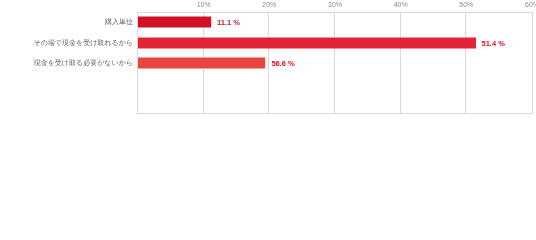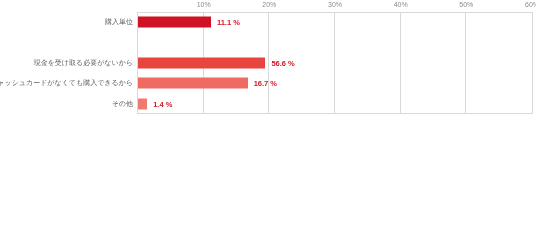--- a/index.html
+++ b/index.html
@@ -118,30 +118,25 @@
       <div class="gridline" style="left: 261.667px;"></div>
       <div class="gridline" style="left: 327.333px;"></div>
     </div>
 
   <div class="rows">
       <div class="row" style="top: 0px; height: 20.4px;">
         <div class="cat-label">購入単位</div>
         <div class="bar" style="width: 72.89px; background: rgb(207, 18, 37);"></div>
         <div class="bar-value" style="left: 216.89px;">11.1 %</div>
       </div>
+      <div class="row" style="top: 20.4px; height: 20.4px;">
+        <div class="cat-label">その場で現金を受け取れるから</div>
+        <div class="bar" style="width: 337.527px; background: rgb(227, 36, 52);"></div>
+        <div class="bar-value" style="left: 481.527px;">51.4 %</div>
+      </div>
       <div class="row" style="top: 40.8px; height: 20.4px;">
         <div class="cat-label">現金を受け取る必要がないから</div>
         <div class="bar" style="width: 127.393px; background: rgb(232, 69, 63);"></div>
         <div class="bar-value" style="left: 271.393px;">56.6 %</div>
-      </div>
-      <div class="row" style="top: 61.2px; height: 20.4px;">
-        <div class="cat-label">キャッシュカードがなくても購入できるから</div>
-        <div class="bar" style="width: 109.663px; background: rgb(239, 107, 98);"></div>
-        <div class="bar-value" style="left: 253.663px;">16.7 %</div>
-      </div>
-      <div class="row" style="top: 81.6px; height: 20.4px;">
-        <div class="cat-label">その他</div>
-        <div class="bar" style="width: 9.19333px; background: rgb(240, 122, 112);"></div>
-        <div class="bar-value" style="left: 153.193px;">1.4 %</div>
       </div>
     </div>
 
 </div>
 
 </body></html>

